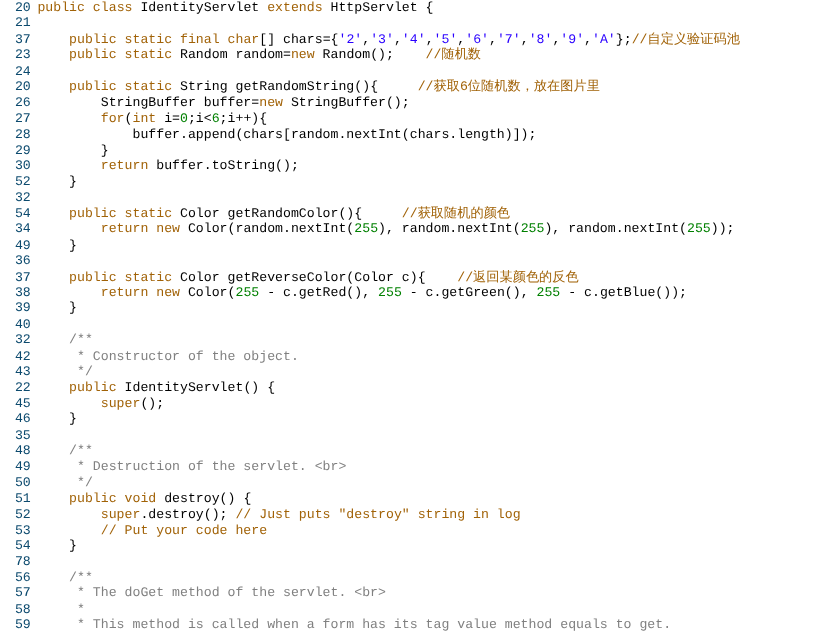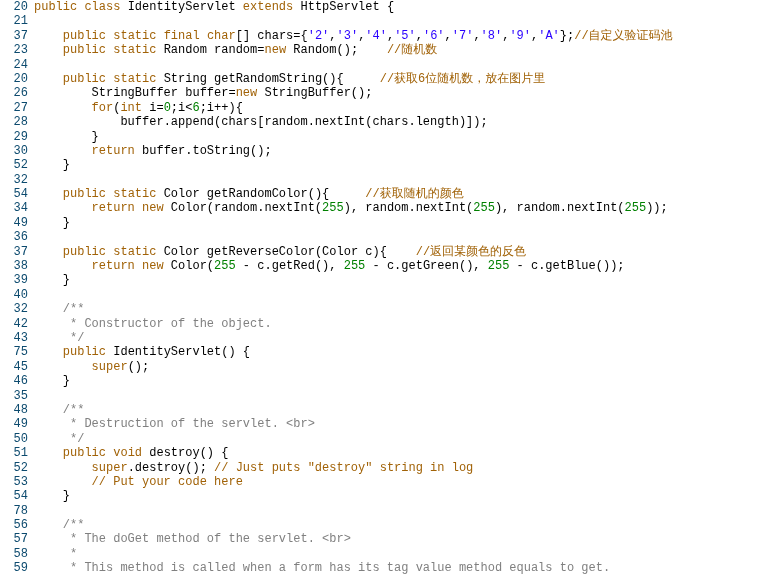--- a/index.html
+++ b/index.html
@@ -65,21 +65,21 @@
       <div>34</div>
       <div>49</div>
       <div>36</div>
       <div>37</div>
       <div>38</div>
       <div>39</div>
       <div>40</div>
       <div>32</div>
       <div>42</div>
       <div>43</div>
-      <div>75</div>
+      <div>22</div>
       <div>45</div>
       <div>46</div>
       <div>35</div>
       <div>48</div>
       <div>49</div>
       <div>50</div>
       <div>51</div>
       <div>52</div>
       <div>53</div>
       <div>54</div>

